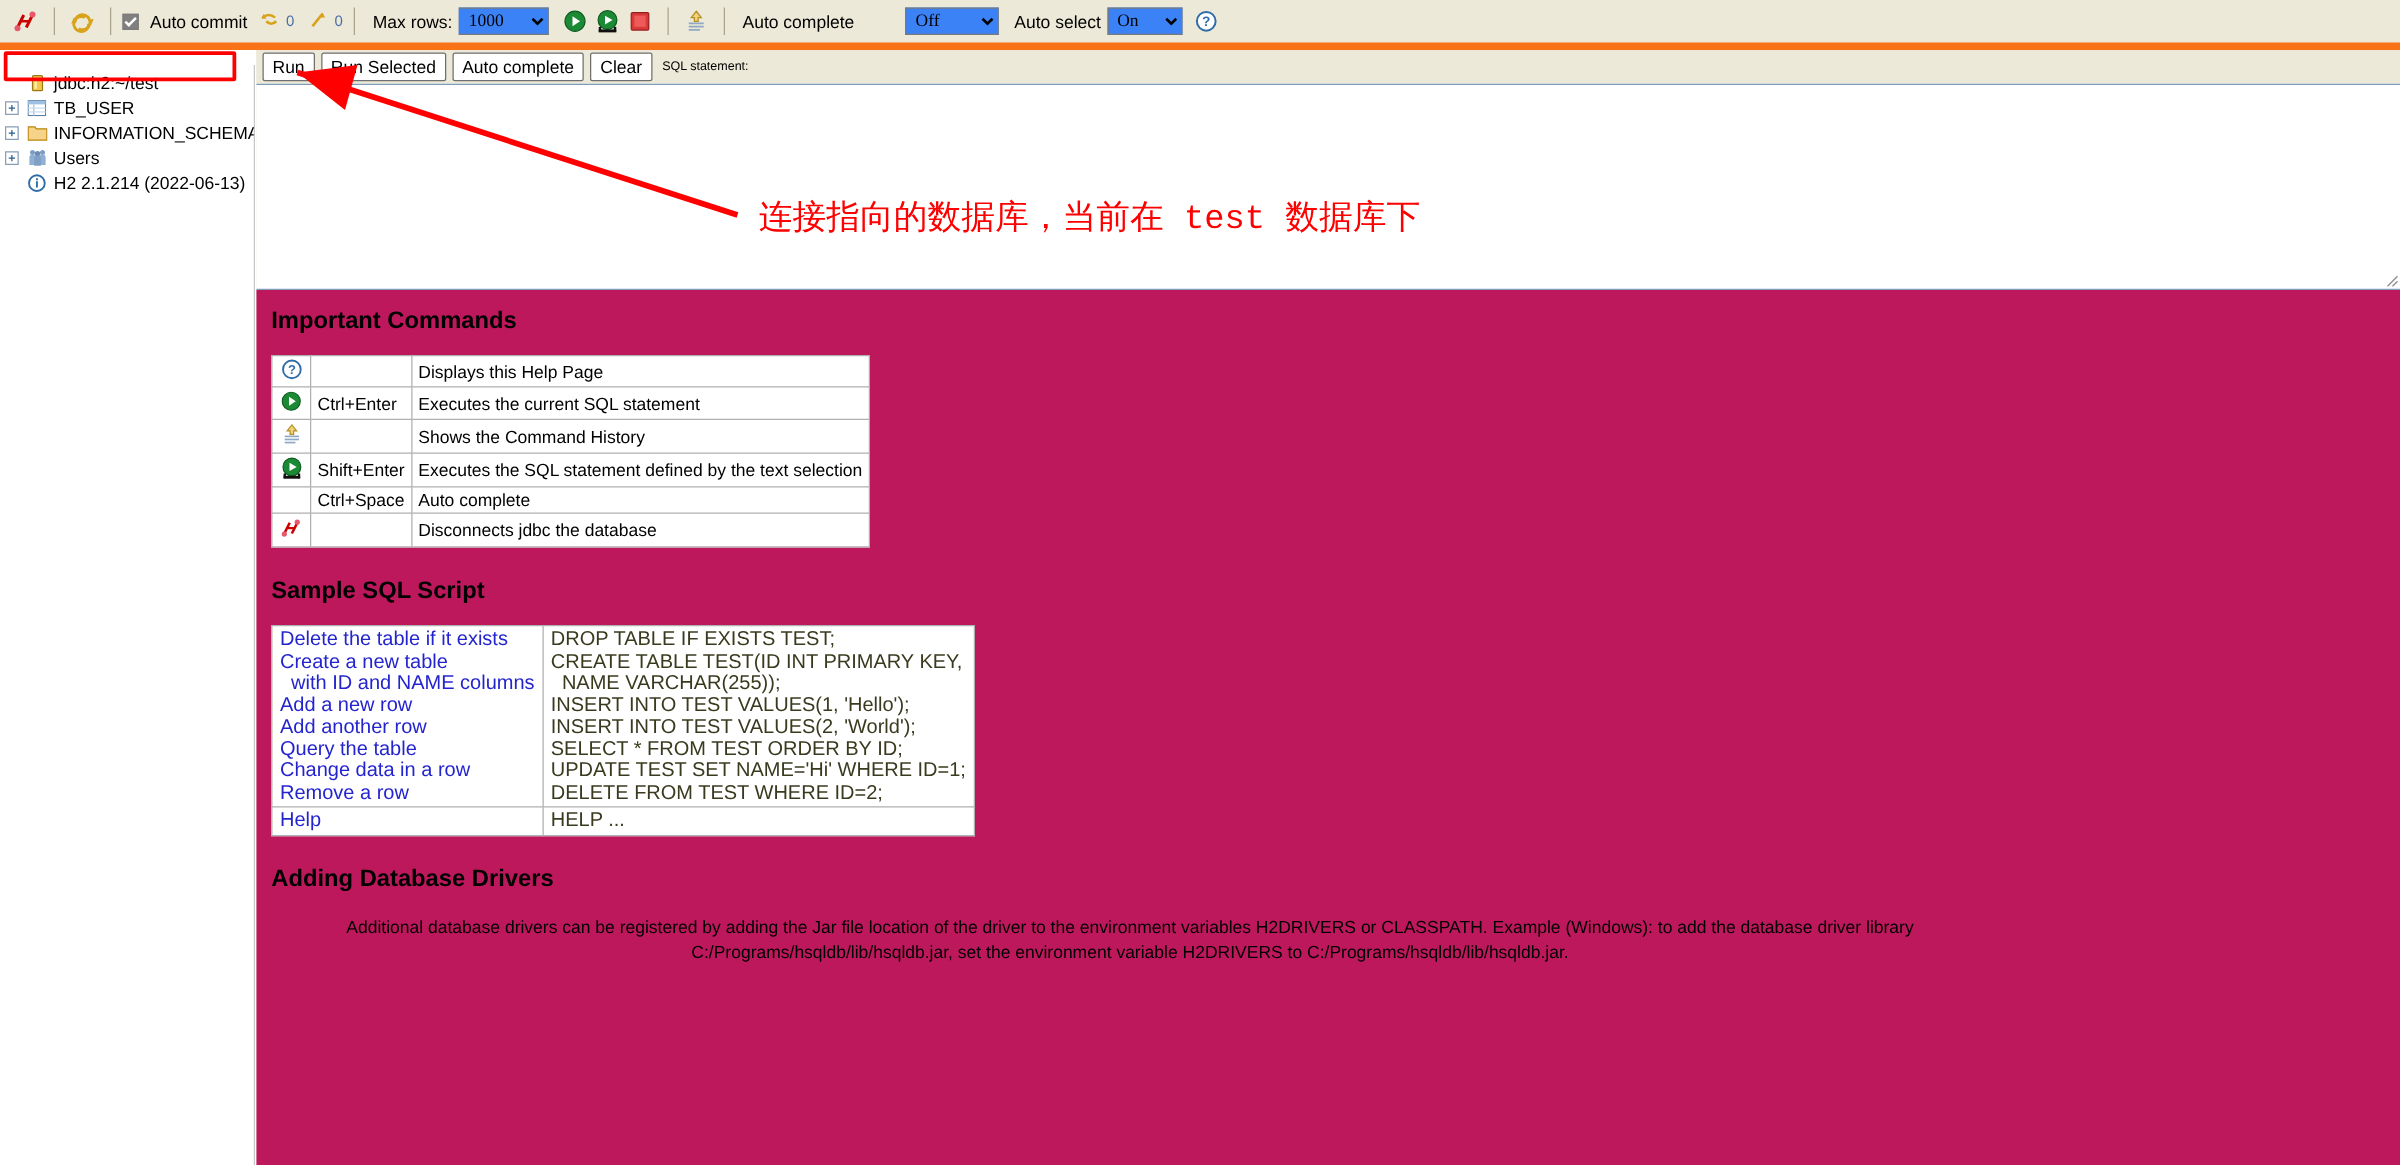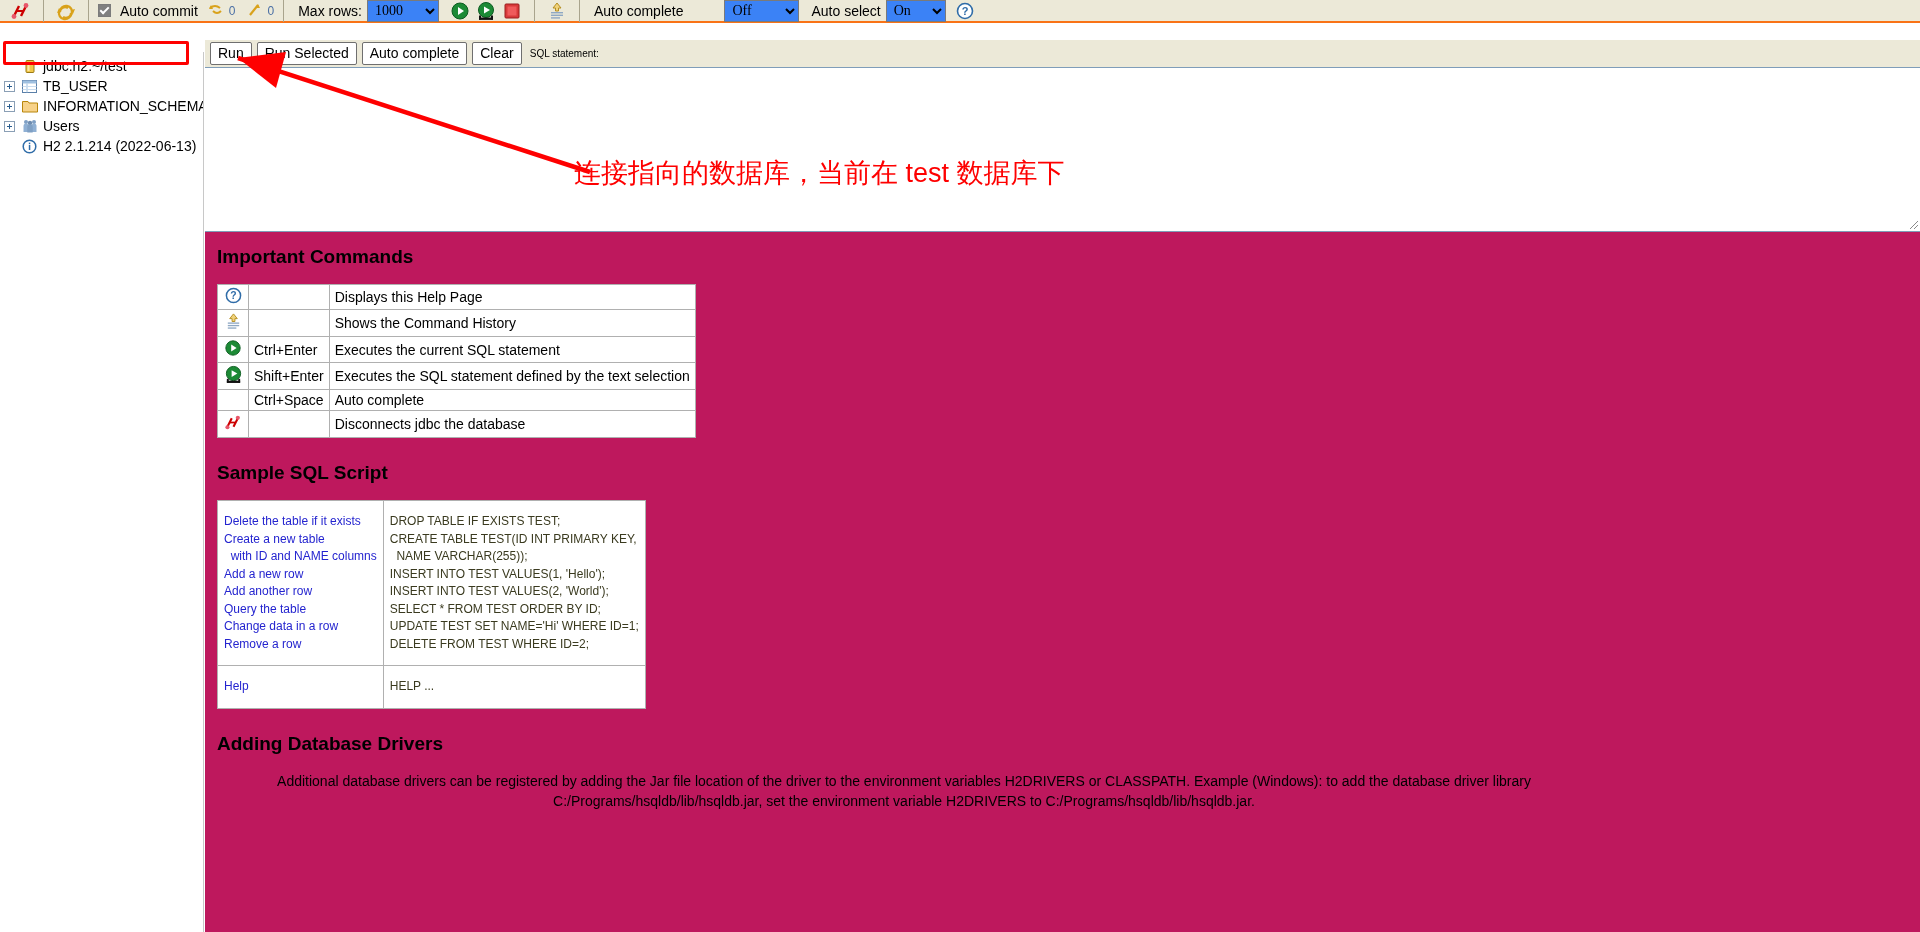--- a/index.html
+++ b/index.html
@@ -7,23 +7,23 @@
     width: 1920px; height: 932px;
     overflow: hidden;
     background: #ffffff;
     font-family: "Liberation Sans", sans-serif;
   }
   * { box-sizing: border-box; }
 
   
   #toolbar {
     position: absolute; top: 0; left: 0;
-    width: 1920px; height: 23px;
+    width: 1920px; height: 40px;
     background: #ece9d8;
-    border-bottom: 2px solid #f97316;
+    border-bottom: 6px solid #f97316;
     display: flex; align-items: center;
     padding-left: 8px;
     gap: 0px;
   }
   .tb-icon {
     width: 26px; height: 26px;
     display: inline-flex; align-items: center; justify-content: center;
     cursor: pointer;
     position: relative;
     flex: 0 0 auto;
@@ -184,50 +184,50 @@
     vertical-align: middle;
     white-space: nowrap;
     color: #000;
   }
   td.ico-cell { width: 31px; text-align: center; padding: 1px 2px; }
   td.key-cell { white-space: nowrap; }
 
   table.sample { border-collapse: collapse; background: #fff; font-size: 14px; }
   table.sample td {
     border: 1px solid #b0b0b0;
-    padding: 12px 6px;
+    padding: 2px 6px;
     vertical-align: top;
     color: #3a3a1f;
     white-space: pre;
-    font-size: 12px;
+    font-size: 16px;
     line-height: 17.5px;
   }
   table.sample td.desc { color: #2424cf; }
   .sql-code { color: #2f2f0f; }
 
   p.para {
     font-size: 14px; color: #000; line-height: 20px;
     margin: 14px 0 0 17px;
     max-width: 1340px;
     text-align: center;
   }
 
   
   #annot {
     position: absolute; left: 0; top: 0;
     width: 1920px; height: 932px;
     pointer-events: none;
   }
   #annot-text {
     position: absolute;
-    left: 574px; top: 155px;
+    left: 607px; top: 155px;
     font-size: 27px;
     color: #fe0000;
     white-space: nowrap;
-    font-family: Liberation Sans, sans-serif;
+    font-family: Liberation Mono, monospace;
   }
 </style>
 </head>
 <body>
 
 <div id="toolbar">
 
   <div class="tb-icon" title="Disconnect">
     <svg width="22" height="22" viewBox="0 0 22 22">
       <path d="M4 16 L9 6" stroke="#cc0000" stroke-width="2.4" fill="none"></path>
@@ -430,36 +430,36 @@
       <tbody>
           <tr>
             <td class="ico-cell"><svg width="17" height="17" viewBox="0 0 18 18">
                 <circle cx="9" cy="9" r="7.5" fill="#fff" stroke="#2f6ca8" stroke-width="1.6"></circle>
                 <text x="9" y="13" font-family="Liberation Sans, sans-serif" font-size="11" font-weight="bold" fill="#2f6ca8" text-anchor="middle">?</text>
               </svg></td>
             <td class="key-cell"></td>
             <td>Displays this Help Page</td>
           </tr>
           <tr>
+            <td class="ico-cell"><svg width="18" height="18" viewBox="0 0 20 20">
+                <circle cx="10" cy="10" r="8" fill="#1c8a35" stroke="#0c5c20" stroke-width="1"></circle>
+                <path d="M8 6 L14 10 L8 14 z" fill="#fff"></path>
+              </svg></td>
+            <td class="key-cell">Ctrl+Enter</td>
+            <td>Executes the current SQL statement</td>
+          </tr>
+          <tr>
             <td class="ico-cell"><svg width="19" height="19" viewBox="0 0 20 20">
                 <path d="M10 2 L14 7 L11.5 7 L11.5 10 L8.5 10 L8.5 7 L6 7 z" fill="#f0d27a" stroke="#b58f23" stroke-width="1"></path>
                 <rect x="4" y="11" width="12" height="1.4" fill="#8fa8c4"></rect>
                 <rect x="4" y="13.6" width="12" height="1.4" fill="#8fa8c4"></rect>
                 <rect x="4" y="16.2" width="9" height="1.4" fill="#8fa8c4"></rect>
               </svg></td>
             <td class="key-cell"></td>
             <td>Shows the Command History</td>
-          </tr>
-          <tr>
-            <td class="ico-cell"><svg width="18" height="18" viewBox="0 0 20 20">
-                <circle cx="10" cy="10" r="8" fill="#1c8a35" stroke="#0c5c20" stroke-width="1"></circle>
-                <path d="M8 6 L14 10 L8 14 z" fill="#fff"></path>
-              </svg></td>
-            <td class="key-cell">Ctrl+Enter</td>
-            <td>Executes the current SQL statement</td>
           </tr>
           <tr>
             <td class="ico-cell"><svg width="19" height="19" viewBox="0 0 20 20">
                 <circle cx="10" cy="9" r="7.5" fill="#1c8a35" stroke="#0c5c20" stroke-width="1"></circle>
                 <path d="M8 5.5 L14 9 L8 12.5 z" fill="#fff"></path>
                 <rect x="3" y="16.5" width="14" height="2.4" fill="#111"></rect>
                 <rect x="3" y="14.5" width="2" height="4" fill="#111"></rect>
                 <rect x="15" y="14.5" width="2" height="4" fill="#111"></rect>
               </svg></td>
             <td class="key-cell">Shift+Enter</td>

